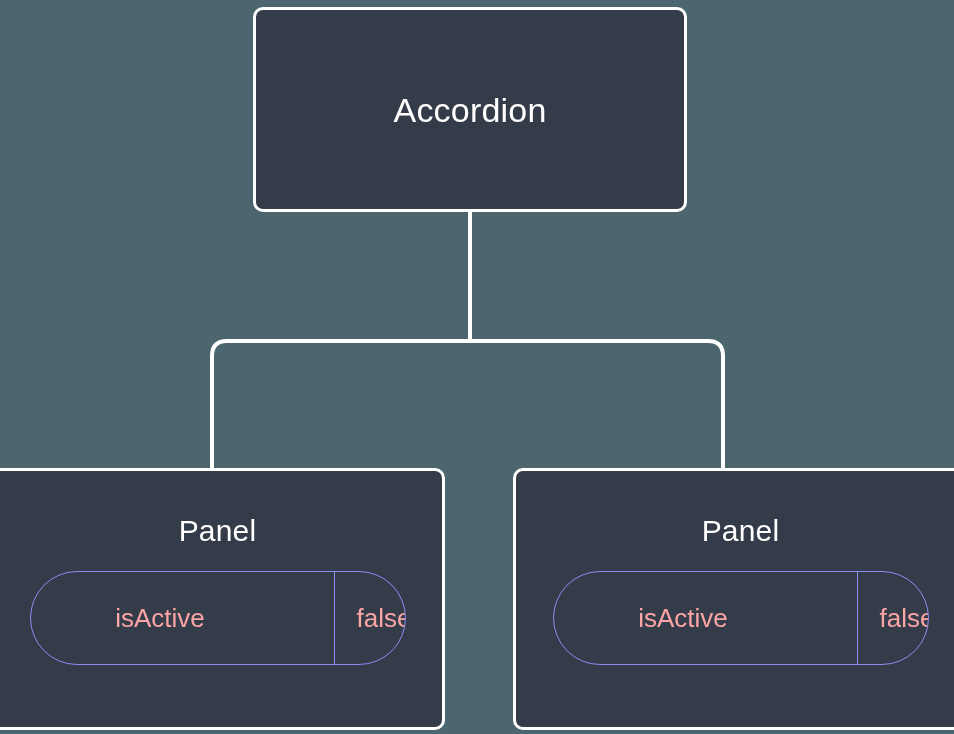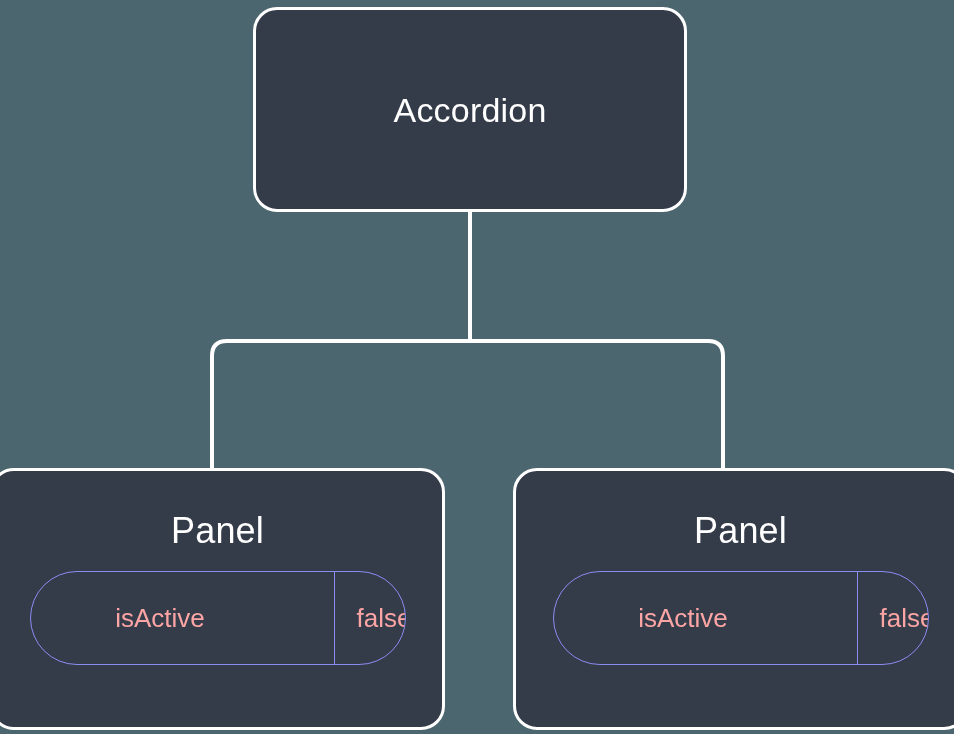--- a/index.html
+++ b/index.html
@@ -30,21 +30,21 @@
     height: 734px;
     pointer-events: none;
   }
 
   
   .node {
     position: absolute;
     box-sizing: border-box;
     background: #343b49;
     border: 3px solid #ffffff;
-    border-radius: 24px;
+    border-radius: 10px;
     display: flex;
     flex-direction: column;
     align-items: center;
   }
 
   .node-accordion {
     left: 253px;
     top: 7px;
     width: 434px;
     height: 205px;
@@ -69,21 +69,21 @@
     color: #ffffff;
     font-weight: 400;
     letter-spacing: 0.2px;
     white-space: nowrap;
   }
   .node-accordion .node-title {
     font-size: 34px;
     line-height: 40px;
   }
   .node-panel .node-title {
-    font-size: 36px;
+    font-size: 30px;
     line-height: 36px;
   }
 
   
   .prop-pill {
     margin-top: 22px;
     display: flex;
     align-items: stretch;
     border: 1.6px solid #8b8df2;
     border-radius: 999px;

